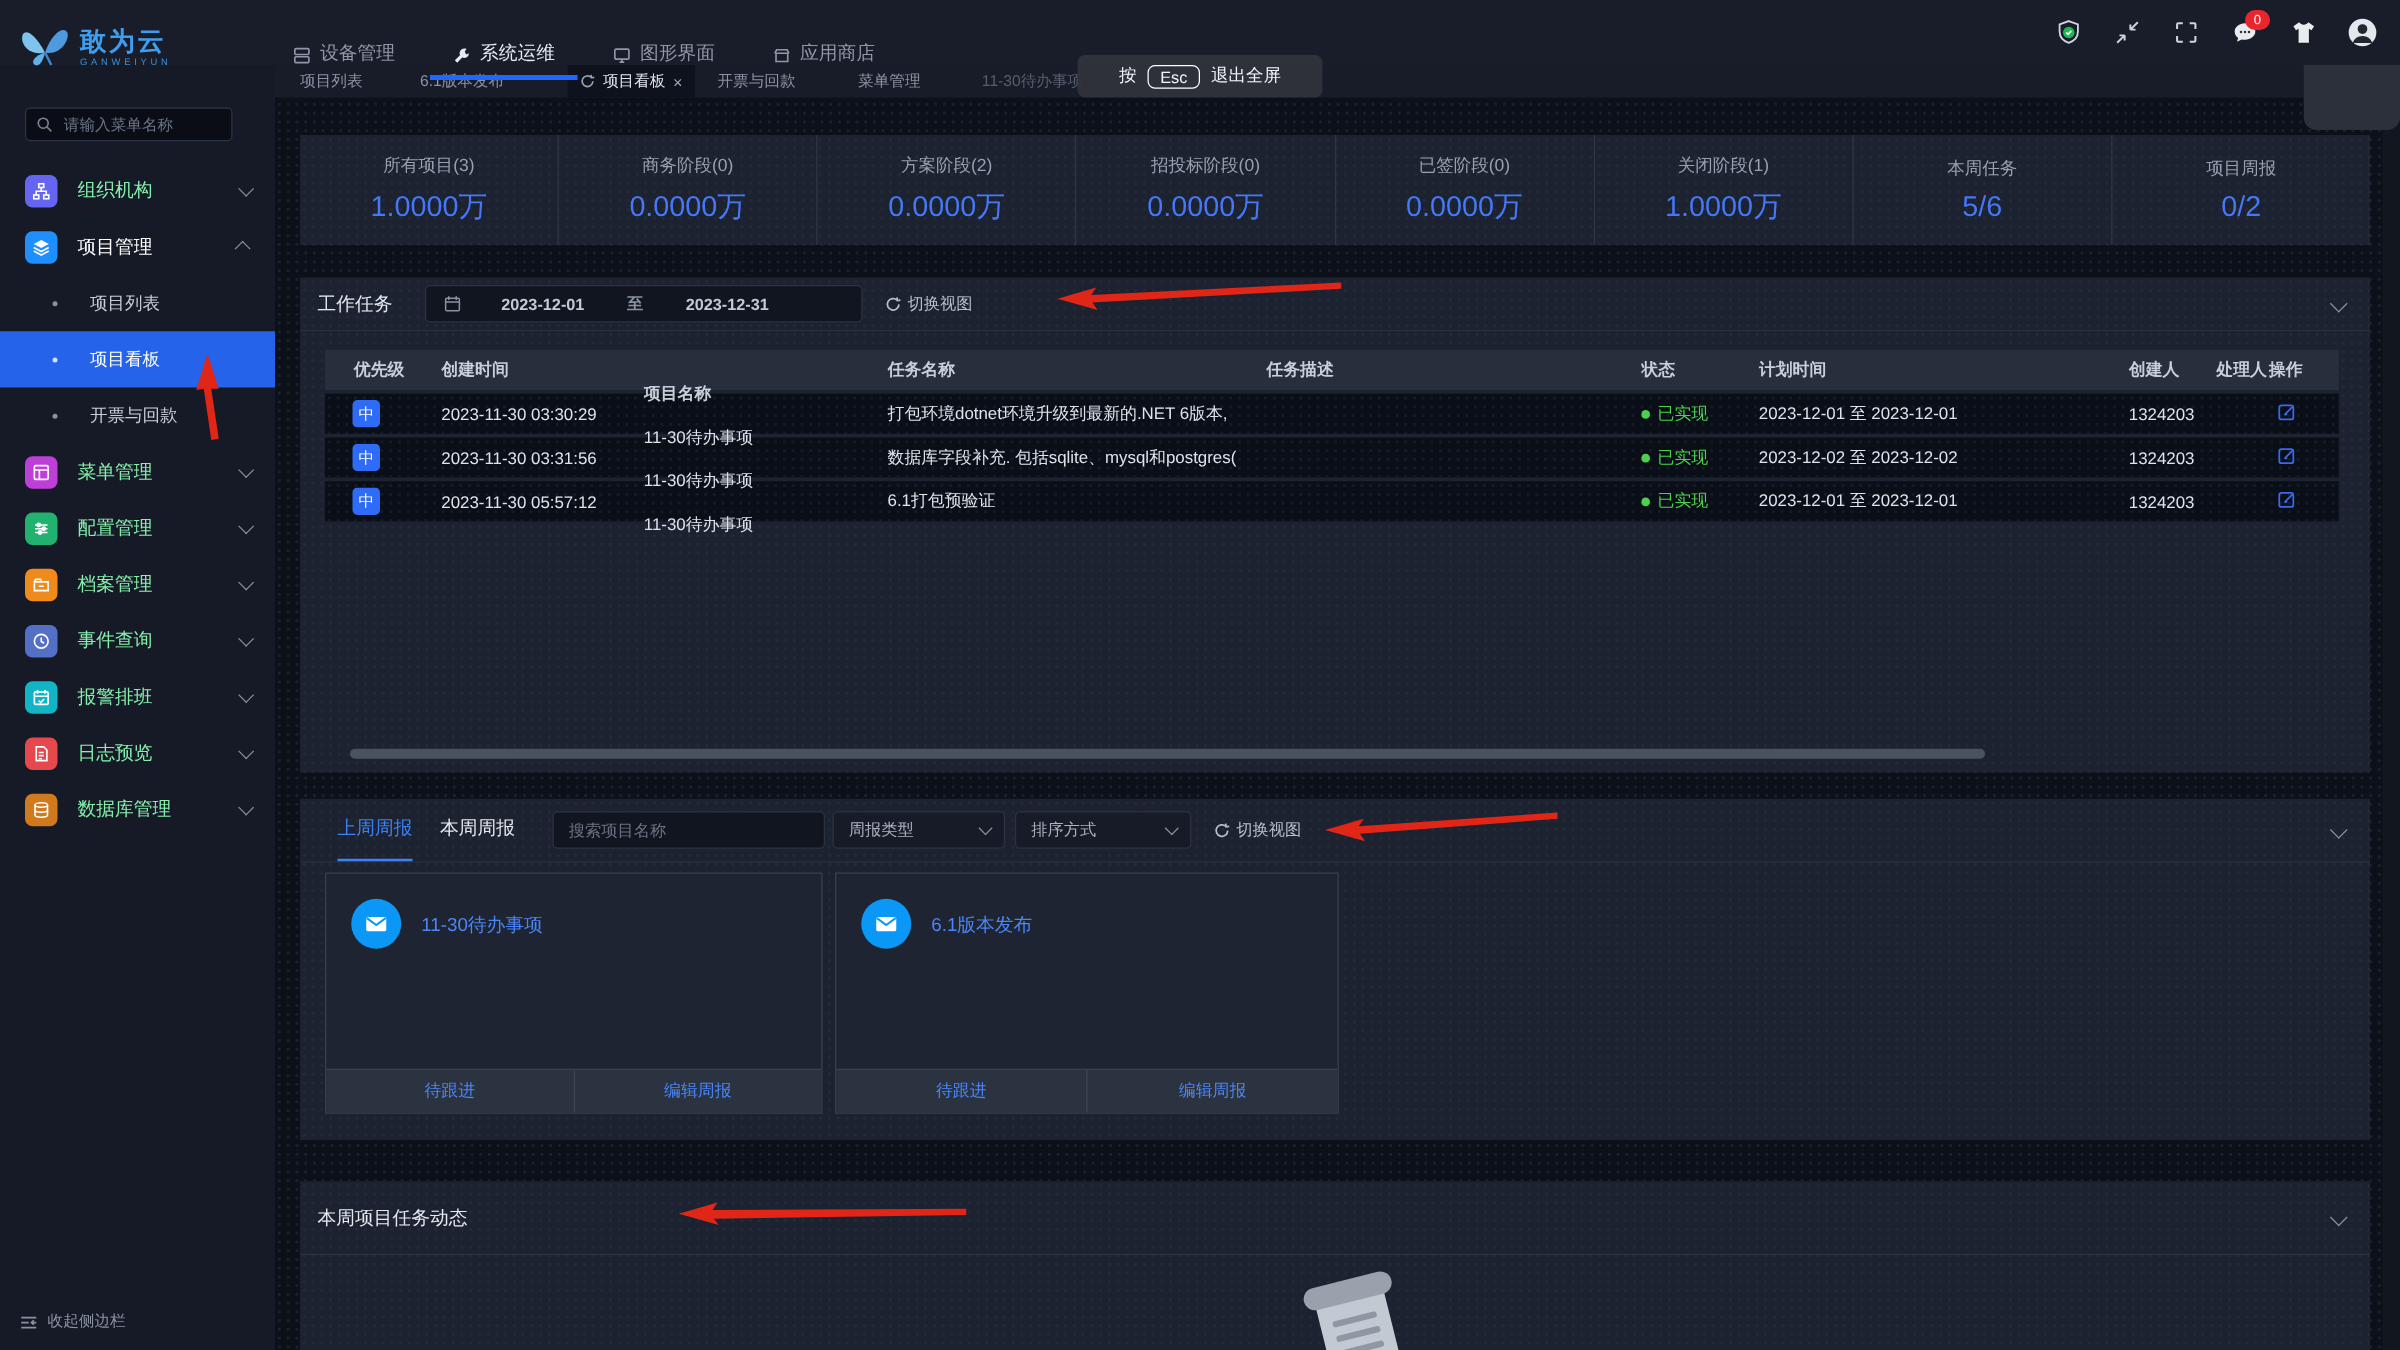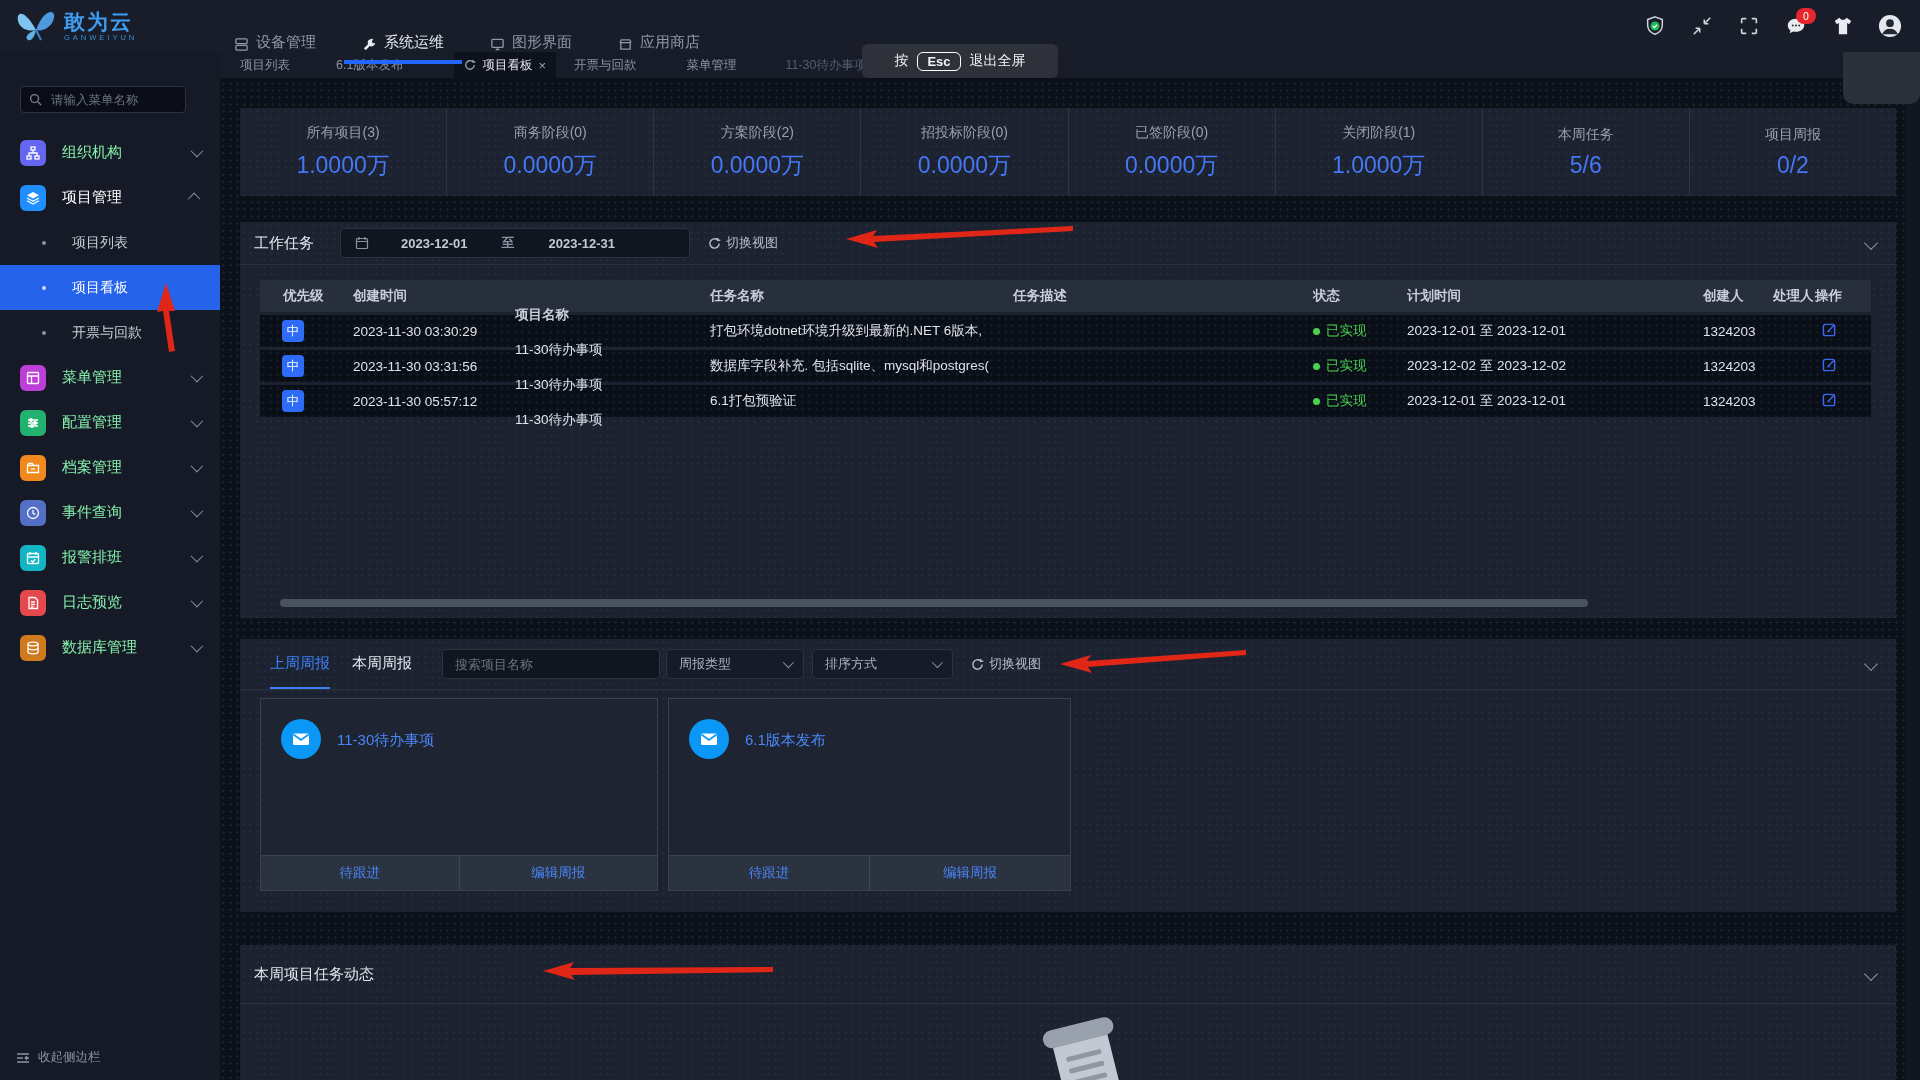--- a/index.html
+++ b/index.html
@@ -2,21 +2,21 @@
 <html><head>
 <meta charset="utf-8">
 <style>
   html,body{margin:0;padding:0;background:#06080d;}
   body{font-family:"Liberation Sans","DejaVu Sans",sans-serif;}
   .frame{position:relative;width:1920px;height:1080px;overflow:hidden;background:#0c1018;}
   .dots{background-color:#0c1018;background-image:radial-gradient(#1a2130 1px,transparent 1.3px);background-size:7px 7px;}
   .panel{position:absolute;background-color:#1c2230;background-image:radial-gradient(#232a3a 1px,transparent 1.3px);background-size:7px 7px;}
   
   .navbar{position:absolute;top:0;left:0;width:1920px;height:52px;background:#181d29;z-index:20;}
-  .logo{position:absolute;left:14px;top:4px;display:flex;align-items:center;cursor:pointer;}
+  .logo{position:absolute;left:14px;top:16px;display:flex;align-items:center;cursor:pointer;}
   .logo-title{color:#3f9df0;font-size:21px;font-weight:bold;letter-spacing:2px;line-height:22px;margin-left:6px;}
   .logo-sub{color:#3c8fd9;font-size:7.5px;letter-spacing:3px;margin-left:6px;}
   .nav-items{position:absolute;left:232px;top:0;height:52px;display:flex;gap:42px;align-items:center;}
   .nav-item{position:relative;height:52px;display:flex;align-items:flex-end;gap:7px;color:#8f97a8;font-size:15px;padding:12px 2px;cursor:pointer;}
   .nav-item.active{color:#e6eaf2;}
   .nav-item.active::after{content:"";position:absolute;left:-16px;right:-16px;bottom:0;height:4px;background:#2166ff;}
   .nav-right{position:absolute;right:18px;top:0;height:52px;display:flex;gap:23px;align-items:center;}
   .nav-ic{position:relative;width:24px;height:24px;display:flex;align-items:center;justify-content:center;cursor:pointer;}
   .badge{position:absolute;top:-6px;right:-8px;min-width:16px;height:16px;border-radius:8px;background:#e8262d;color:#fff;font-size:10.5px;line-height:16px;text-align:center;padding:0 2px;}
   
@@ -91,21 +91,21 @@
   .card-ic{position:absolute;left:20px;top:20px;width:40px;height:40px;border-radius:50%;background:#0a97f5;display:flex;align-items:center;justify-content:center;}
   .card-title{position:absolute;left:76px;top:32px;color:#4a86f7;font-size:15px;cursor:pointer;}
   .card-foot{position:absolute;left:0;right:0;bottom:0;height:34px;background:#2b3240;border-top:1px solid #39414f;display:flex;}
   .card-act{flex:1;text-align:center;line-height:34px;color:#4a86f7;font-size:13.5px;cursor:pointer;}
   .card-act.l{border-right:1px solid #3f4654;}
   
   .dyn{left:20px;top:893px;width:1656px;height:187px;}
   .dyn-head{position:relative;height:58px;border-bottom:1px solid #2a3140;display:flex;align-items:center;}
   
   .tooltip{position:absolute;left:862px;top:44px;width:196px;height:34px;background:rgba(47,51,59,0.97);border-radius:6px;z-index:60;display:flex;align-items:center;justify-content:center;gap:9px;color:#f2f4f7;font-size:14px;}
-  .keycap{border:1.5px solid #fff;border-radius:6px;padding:1px 9px;font-size:13px;font-weight:bold;}
+  .keycap{border:1.5px solid #fff;border-radius:6px;padding:1px 9px;font-size:13px;font-weight:normal;}
   .corner-shape{position:absolute;left:1843px;top:40px;width:77px;height:64px;background:#2b303b;border-radius:10px;z-index:15;}
   .arrows{position:absolute;left:0;top:0;width:1920px;height:1080px;z-index:50;pointer-events:none;}
   .vtrack{position:absolute;right:0;top:52px;width:14px;height:1028px;background:#12161f;z-index:5;}
 </style>
 </head>
 <body>
 
 <div class="frame">
 
   <div class="navbar">

